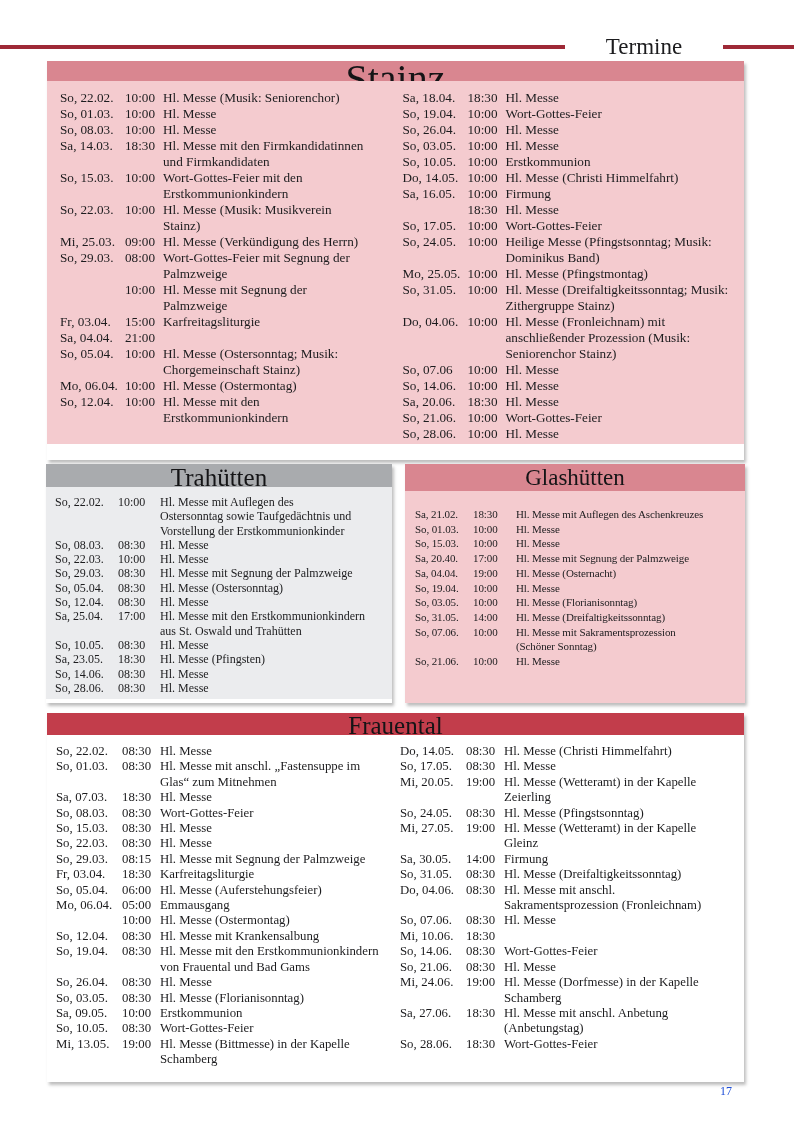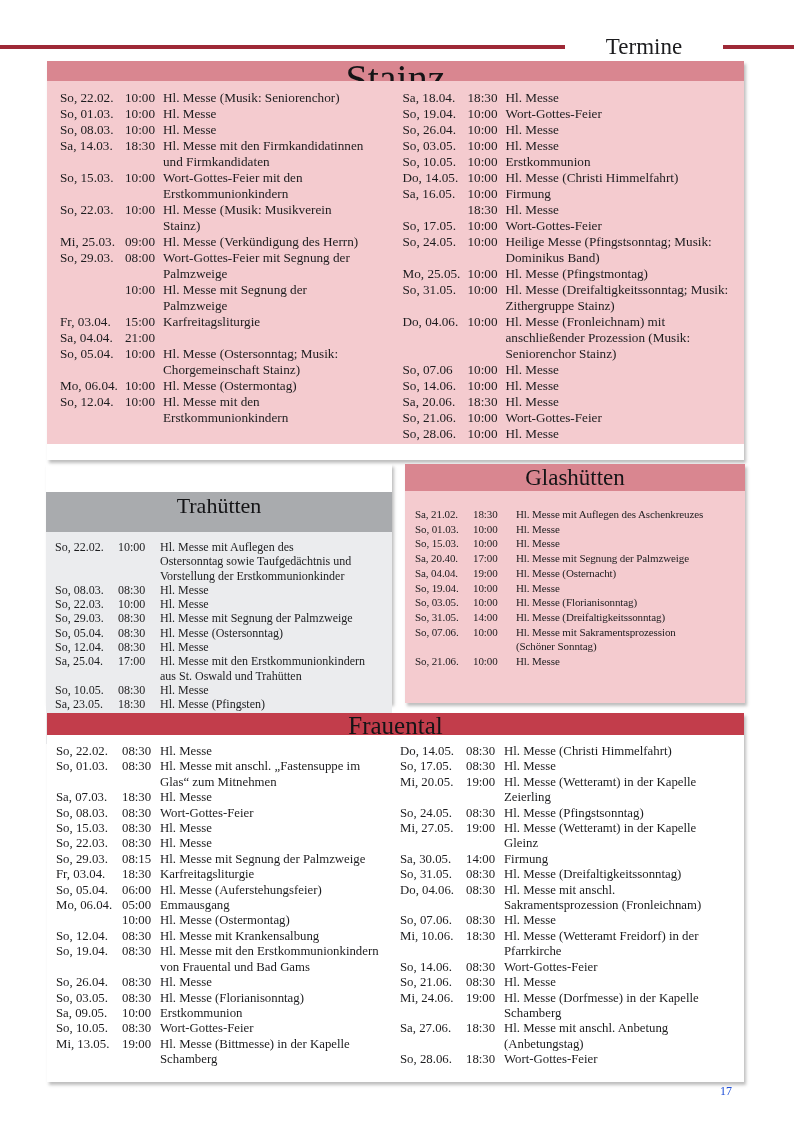--- a/index.html
+++ b/index.html
@@ -27,21 +27,21 @@
   .entry span{display:block;}
   .entry .desc{white-space:pre;}
   .entry .date,.entry .time{white-space:nowrap;}
 
   #sec-stainz{left:47px;top:61px;width:697px;height:399px;}
   #sec-stainz .hd{height:20px;line-height:36px;font-size:40px;}
   #sec-stainz .body{height:363px;padding:9px 8px 0 13px;gap:9px;}
   #sec-stainz .entry{grid-template-columns:65px 38px 1fr;font-size:13.2px;line-height:16px;}
 
   #sec-trahuetten{left:46px;top:464px;width:346px;height:239px;}
-  #sec-trahuetten .hd{height:40px;line-height:27px;font-size:22px;margin-top:28px;}
+  #sec-trahuetten .hd{height:23px;line-height:27px;font-size:25px;}
   #sec-trahuetten .body{height:212px;padding:8px 6px 0 9px;}
   #sec-trahuetten .entry{grid-template-columns:63px 42px 1fr;font-size:12px;line-height:14.3px;}
 
   #sec-glashuetten{left:405px;top:464px;width:340px;height:239px;}
   #sec-glashuetten .hd{height:27px;line-height:27px;font-size:23px;}
   #sec-glashuetten .body{height:212px;padding:16px 6px 0 10px;}
   #sec-glashuetten .entry{grid-template-columns:58px 43px 1fr;font-size:11px;line-height:14.7px;letter-spacing:-0.1px;}
 
   #sec-frauental{left:47px;top:713px;width:697px;height:369px;}
   #sec-frauental .hd{height:22px;line-height:26px;font-size:25px;}
@@ -507,22 +507,20 @@
 Sakramentsprozession (Fronleichnam)</span>
           </div>
           <div class="entry">
             <span class="date">So, 07.06.</span>
             <span class="time">08:30</span>
             <span class="desc">Hl. Messe</span>
           </div>
           <div class="entry">
             <span class="date">Mi, 10.06.</span>
             <span class="time">18:30</span>
-            <span class="desc">Hl. Messe (Wetteramt Freidorf) in der
-Pfarrkirche</span>
           </div>
           <div class="entry">
             <span class="date">So, 14.06.</span>
             <span class="time">08:30</span>
             <span class="desc">Wort-Gottes-Feier</span>
           </div>
           <div class="entry">
             <span class="date">So, 21.06.</span>
             <span class="time">08:30</span>
             <span class="desc">Hl. Messe</span>

